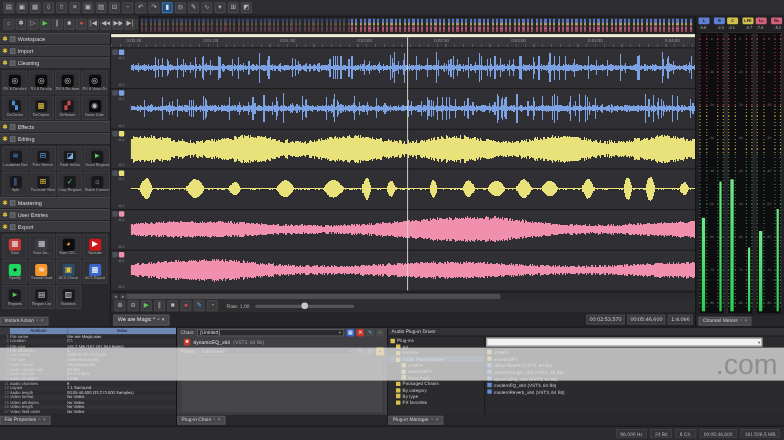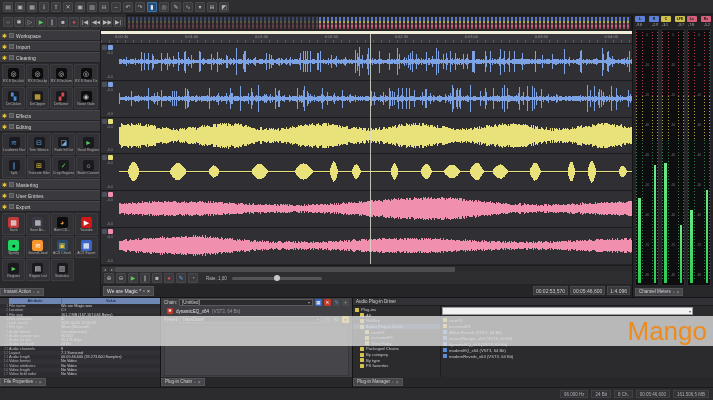--- a/index.html
+++ b/index.html
@@ -876,15 +876,15 @@
   </div>
 
   <div id="statusbar">
       <div class="seg">96.000 Hz</div>
       <div class="seg">24 Bit</div>
       <div class="seg">8 Ch.</div>
       <div class="seg">00:05:46,600</div>
       <div class="seg">161.506,5 MB</div>
     </div>
   <div id="watermark">
-      <span style="color: rgb(239, 138, 28);">Mango</span>
+      <span style="color: rgb(143, 143, 143);">.com</span>
     </div>
 </div>
 
 </body></html>

